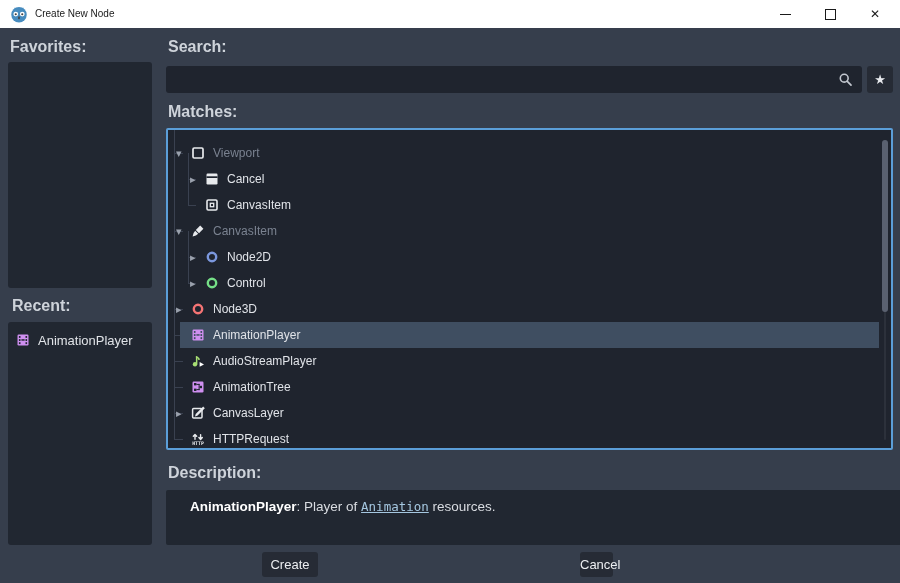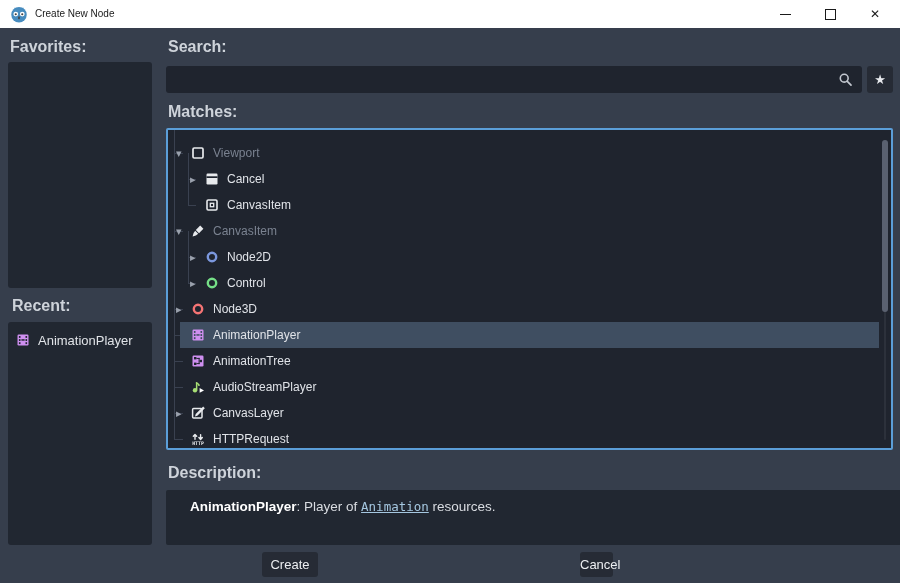--- a/index.html
+++ b/index.html
@@ -235,48 +235,48 @@
               </g>
             </svg>
           </span>
         <span class="label">AnimationPlayer</span>
       </div>
 
       <div class="row d1">
         <span class="arrow"></span>
         <span class="icon16">
             <svg viewBox="0 0 16 16">
+              <circle cx="5" cy="11.2" r="2.2" fill="#a8df74"></circle>
+              <rect x="5.9" y="3.2" width="1.5" height="8" fill="#a8df74"></rect>
+              <path d="M5.9 3.2 q3.6 0.5 4.1 3.5 l-1.6 0.4 q-0.5 -2.1 -2.5 -2.5 z" fill="#a8df74"></path>
+              <path d="M9.6 9 L14 11.4 L9.6 13.8 Z" fill="#ffffff"></path>
+            </svg>
+          </span>
+        <span class="label">AudioStreamPlayer</span>
+      </div>
+
+      <div class="row d1">
+        <span class="arrow"></span>
+        <span class="icon16">
+            <svg viewBox="0 0 16 16">
               <rect x="2.5" y="2.5" width="11" height="11" rx="1.2" fill="#cf8ff0"></rect>
               <g fill="#1f242e">
                 <rect x="4" y="4" width="2.4" height="2.4"></rect>
                 <rect x="4" y="9.6" width="2.4" height="2.4"></rect>
                 <rect x="9.6" y="6.8" width="2.4" height="2.4"></rect>
                 <rect x="6.4" y="4.9" width="3.2" height="1"></rect>
                 <rect x="6.4" y="10.1" width="3.2" height="1"></rect>
                 <rect x="8.6" y="4.9" width="1" height="6.2"></rect>
               </g>
             </svg>
           </span>
         <span class="label">AnimationTree</span>
       </div>
 
       <div class="row d1">
-        <span class="arrow"></span>
-        <span class="icon16">
-            <svg viewBox="0 0 16 16">
-              <circle cx="5" cy="11.2" r="2.2" fill="#a8df74"></circle>
-              <rect x="5.9" y="3.2" width="1.5" height="8" fill="#a8df74"></rect>
-              <path d="M5.9 3.2 q3.6 0.5 4.1 3.5 l-1.6 0.4 q-0.5 -2.1 -2.5 -2.5 z" fill="#a8df74"></path>
-              <path d="M9.6 9 L14 11.4 L9.6 13.8 Z" fill="#ffffff"></path>
-            </svg>
-          </span>
-        <span class="label">AudioStreamPlayer</span>
-      </div>
-
-      <div class="row d1">
         <span class="arrow">▸</span>
         <span class="icon16">
             <svg viewBox="0 0 16 16">
               <rect x="2.6" y="3.6" width="9.4" height="9.4" rx="1" fill="none" stroke="#e8eaed" stroke-width="1.5"></rect>
               <path d="M13.2 1.6 L14.8 3.2 L7.3 10.7 L5 11.4 L5.7 9.1 Z" fill="#e8eaed"></path>
             </svg>
           </span>
         <span class="label">CanvasLayer</span>
       </div>
 

